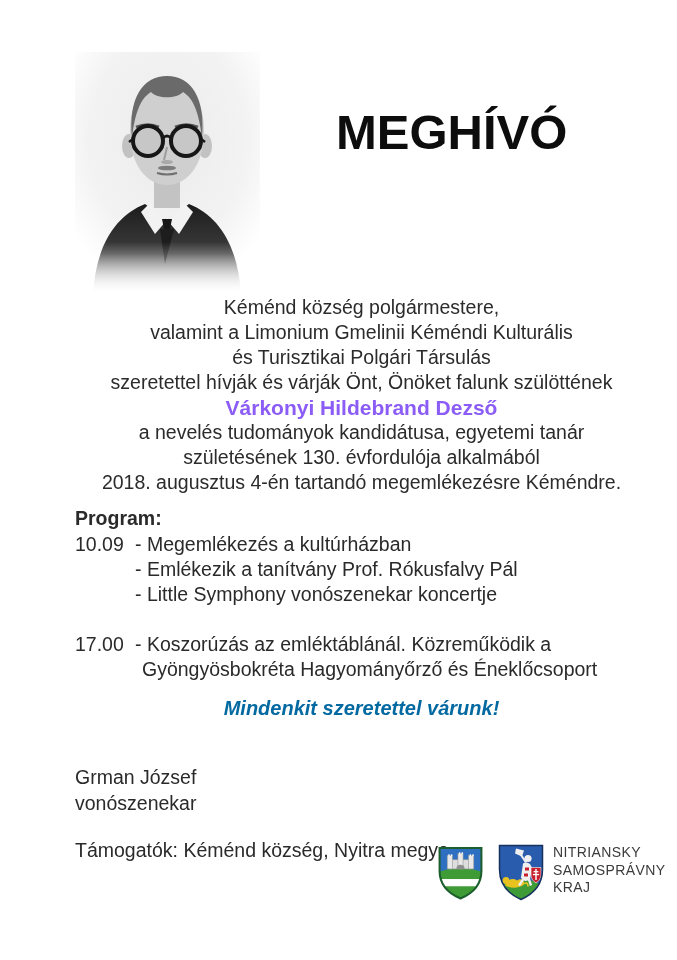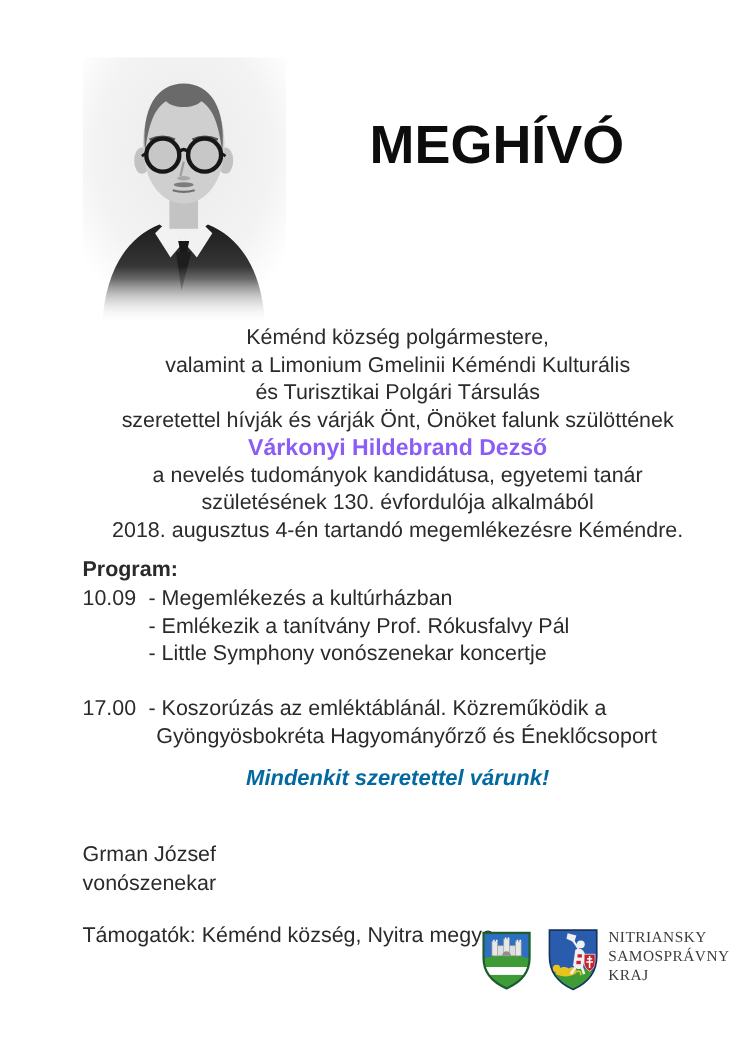--- a/index.html
+++ b/index.html
@@ -102,21 +102,21 @@
     left: 52px;
     top: 839px;
     font-size: 19.5px;
   }
   .arms-kemend { position: absolute; left: 412px; top: 844px; width: 51px; height: 57px; }
   .arms-nitra  { position: absolute; left: 472px; top: 841px; width: 52px; height: 61px; }
   .region-name {
     position: absolute;
     left: 530px;
     top: 844px;
-    font-family: Liberation Serif, serif;
+    font-family: Liberation Sans, sans-serif;
     font-size: 14px;
     line-height: 17.5px;
     letter-spacing: 0.4px;
     color: #3b3b3b;
   }
 </style>
 </head>
 <body>
 
 <div class="page">

